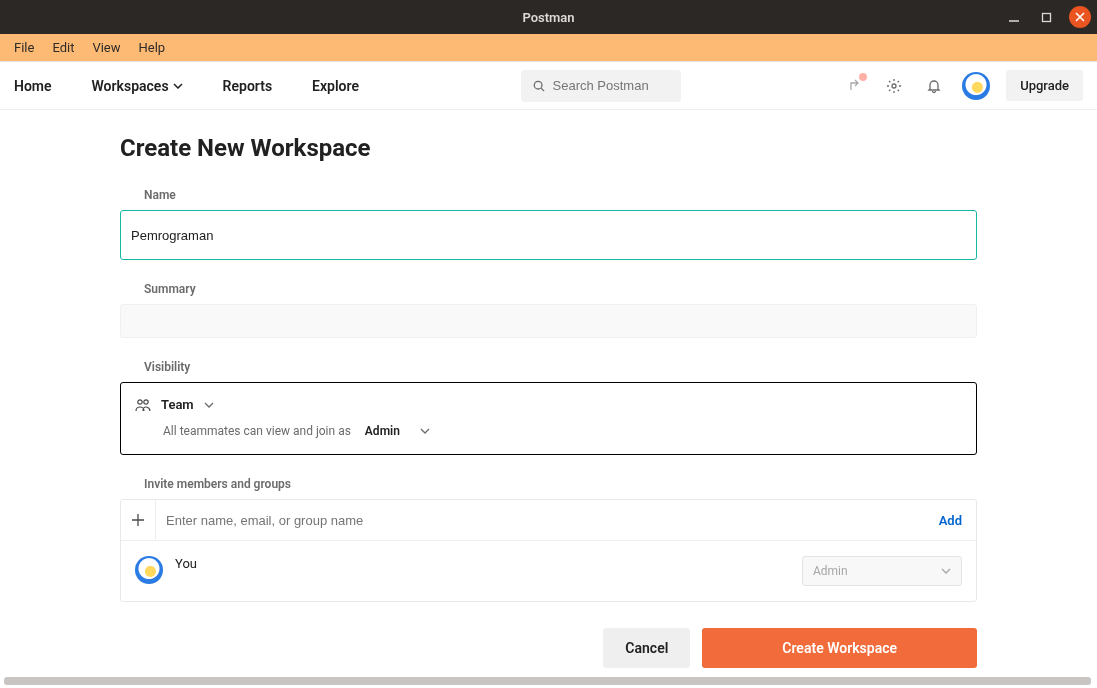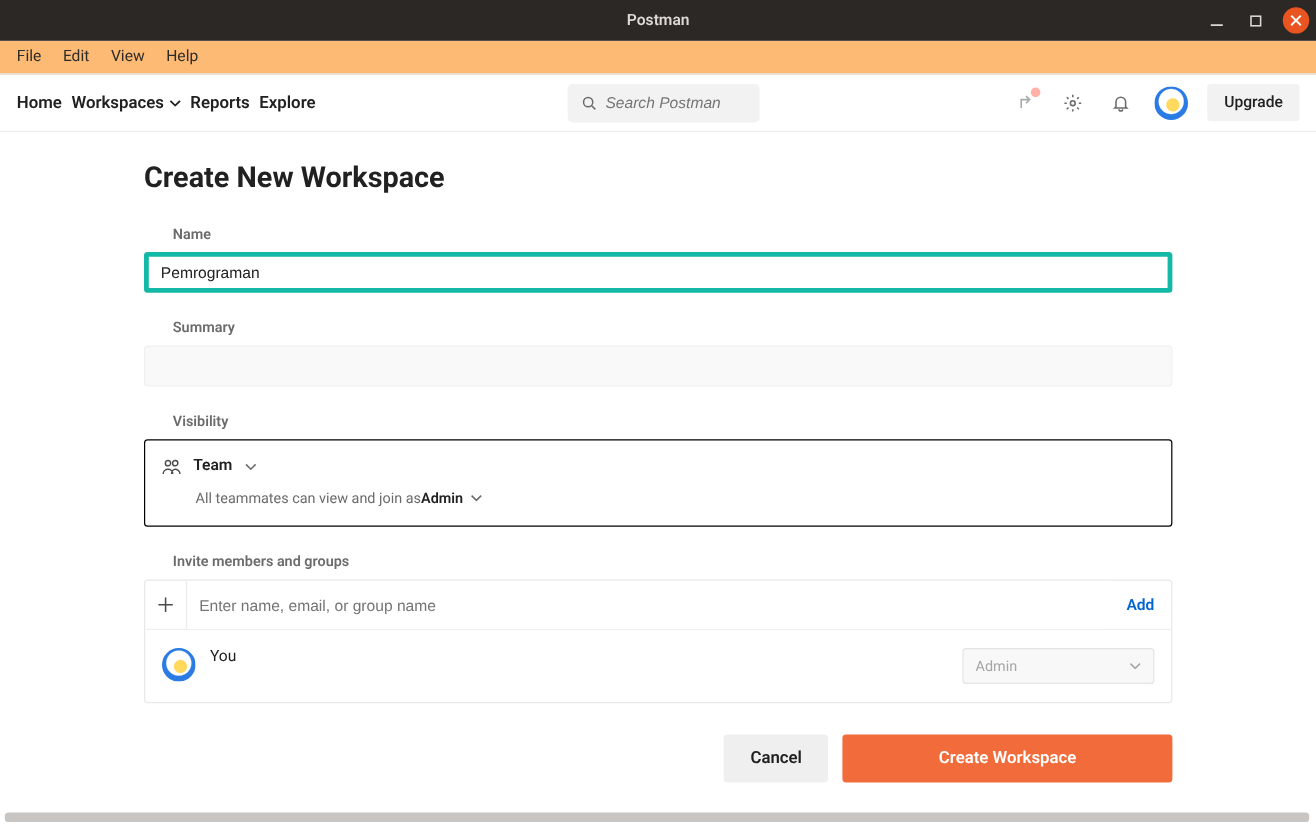--- a/index.html
+++ b/index.html
@@ -34,59 +34,59 @@
   display:flex; align-items:center; padding: 0 6px; gap: 2px;
   color:#2e2b28; font-size:13px;
 }
 .menubar-item { padding: 2px 8px; cursor:pointer; }
 
 .topbar {
   height: 48px;
   border-bottom: 1px solid #ececec;
   display:flex; align-items:center; padding: 0 14px;
 }
-.topnav { display:flex; align-items:center; gap:8px; }
+.topnav { display:flex; align-items:center; gap:40px; }
 .nav-link { font-size:14px; font-weight:600; color:#212121; cursor:pointer; display:flex; align-items:center; gap:4px; }
 .search-wrap { flex:1; display:flex; justify-content:center; }
 .search-box {
   width: 160px; height: 32px; background:#f2f2f2; border-radius:4px;
   display:flex; align-items:center; padding:0 12px; gap:8px; color:#6b6b6b; font-size:13px;
 }
-.search-input { border:none; background:transparent; outline:none; font-size:13px; color:#0f766e; width:100%;font-style:italic; }
+.search-input { border:none; background:transparent; outline:none; font-size:13px; color:#0f766e; width:100%; }
 .topbar-right { display:flex; align-items:center; gap:16px; }
 .icon-btn { width:24px; height:24px; display:flex; align-items:center; justify-content:center; cursor:pointer; color:#6b6b6b; position:relative; }
 .avatar {
   width:28px; height:28px; border-radius:50%;
   background: radial-gradient(circle at 55% 55%, #ffd85e 0 5px, transparent 6px),
               radial-gradient(circle at 50% 45%, #fff 0 10px, transparent 11px),
               radial-gradient(circle, #2a7be4 0 14px, #12467e 15px);
 }
 .upgrade-btn { background:#f2f2f2; color:#212121; font-size:13px; font-weight:500; padding:8px 14px; border-radius:3px; cursor:pointer; }
 
 .notif-dot { position:absolute; top:-1px; right:-1px; width:8px; height:8px; background:#ffb1a8; border-radius:50%; }
 
 .content { padding: 24px 120px 20px; }
 .page-title { font-size:24px; font-weight:700; margin-bottom: 26px; }
 .field-label { font-size:12px; font-weight:600; color:#6b6b6b; margin-bottom: 8px; padding-left: 24px; }
 
 .text-input {
-  width:100%; height:34px; border:4px solid #14b8a6; border-radius:3px;
+  width:100%; height:50px; border:1px solid #14b8a6; border-radius:3px;
   padding: 0 10px; font-size:13px; color:#212121; outline:none;
 }
 .summary-box {
   width:100%; height:34px; background:#f9f9f9; border:1px solid #f0f0f0; border-radius:3px;
 }
 .section { margin-bottom: 22px; }
 
 .visibility-box {
   border:1px solid #000000; border-radius:3px; padding: 14px 14px 16px;
 }
 .vis-row { display:flex; align-items:center; gap:10px; font-size:13px; }
 .vis-team-label { font-weight:600; }
-.vis-sub { margin-top:12px; margin-left:28px; color:#6b6b6b; font-size:12px; display:flex; align-items:center; gap:0; }
+.vis-sub { margin-top:12px; margin-left:28px; color:#6b6b6b; font-size:12px; display:flex; align-items:center; gap:14px; }
 .vis-sub b { color:#212121; font-weight:600; }
 
 .invite-box {
   border:1px solid #e8e8e8; border-radius:3px;
 }
 .invite-input-row { display:flex; align-items:center; height:40px; }
 .plus-cell { width:34px; display:flex; align-items:center; justify-content:center; color:#4a4a4a; }
 .invite-input { flex:1; border:none; outline:none; font-size:13px; color:#6b6b6b; padding:0 10px; height:100%; border-left:1px solid #ededed; }
 .add-btn { padding:0 14px; color:#0265d2; font-size:13px; font-weight:600; cursor:pointer; }
 

